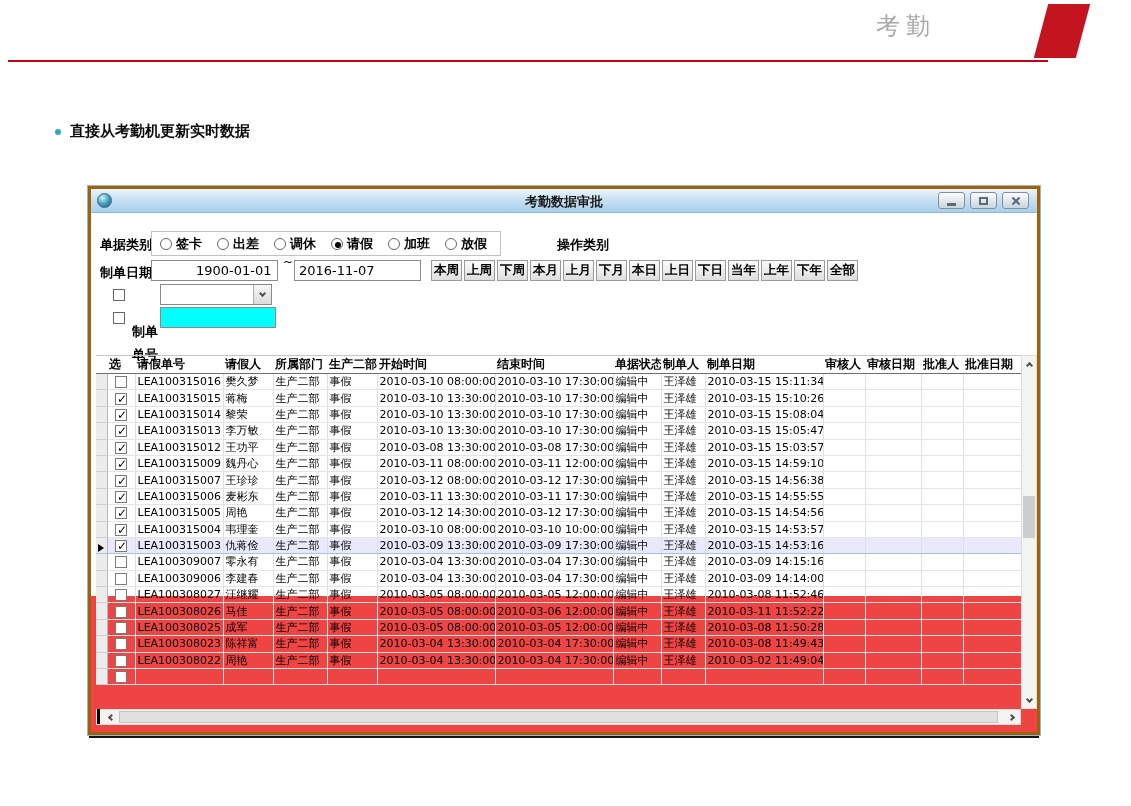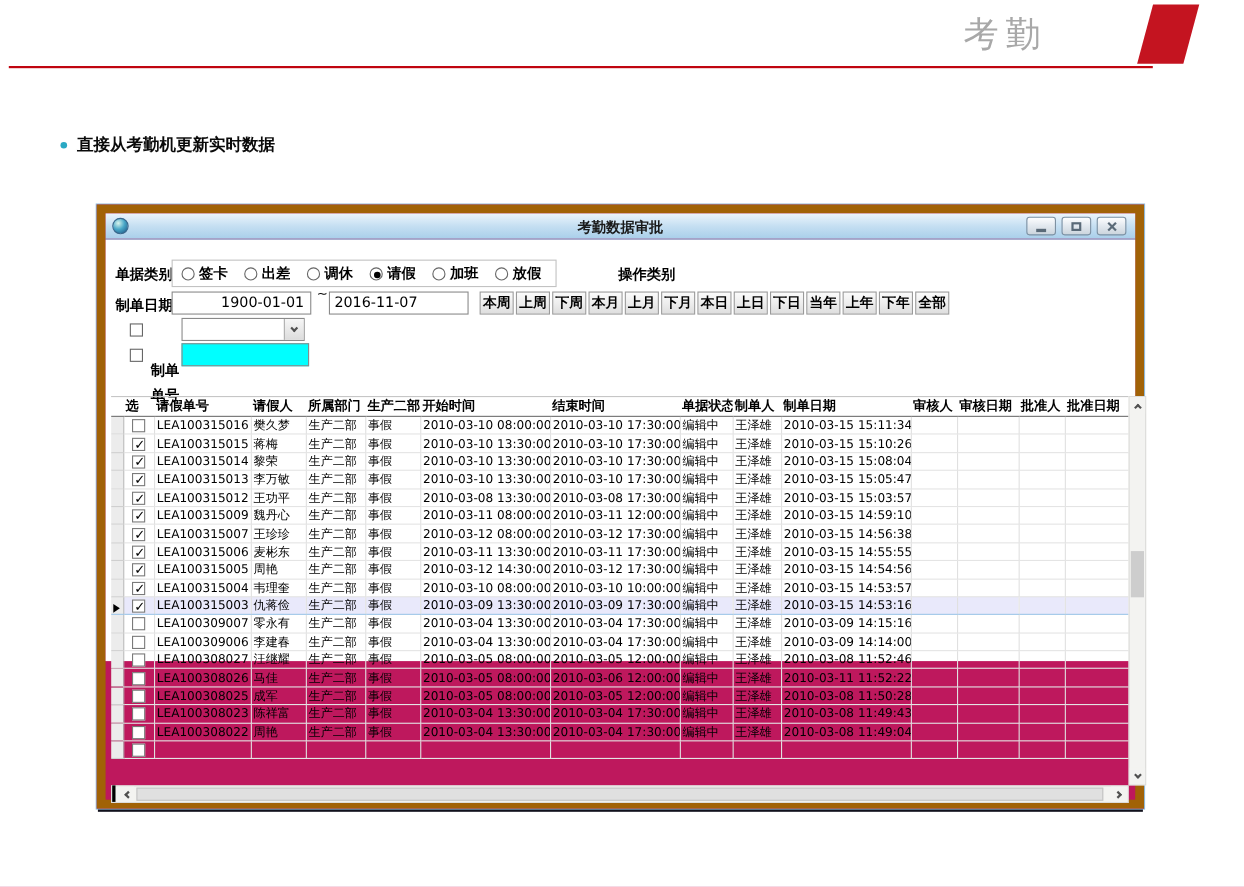--- a/index.html
+++ b/index.html
@@ -2,32 +2,32 @@
 <html><head>
 <meta charset="utf-8">
 <style>
   * { box-sizing: border-box; margin: 0; padding: 0; }
   html,body { width:1131px; height:806px; background:#fff; overflow:hidden;
     font-family:"DejaVu Sans","Liberation Sans",sans-serif; }
   .page { position:relative; width:1131px; height:806px; }
 
   
   .hdr-title { position:absolute; left:876px; top:10px; font-family:"DejaVu Serif","Liberation Serif",serif;
-    font-size:32px; color:#a8a8a8; letter-spacing:6px; }
+    font-size:24px; color:#a8a8a8; letter-spacing:6px; }
   .hdr-shape { position:absolute; left:1041px; top:4px; width:42px; height:54px;
     background:#c41420; transform:skewX(-15deg); }
   .hdr-line { position:absolute; left:8px; top:60px; width:1040px; height:2px; background:#c00510; }
 
   .bullet-row { position:absolute; left:55px; top:122px; display:flex; align-items:center; }
   .bullet { width:6px; height:6px; border-radius:50%; background:#2aa9c4; margin-right:9px; }
   .bullet-text { font-size:15px; font-weight:bold; color:#0a0a0a; }
 
   
   .window { position:absolute; left:88px; top:186px; width:952px; height:549px;
-    border:8px solid #a16207; background:#be185d;
+    border:3px solid #a16207; background:#ef4444;
     box-shadow:0 0 0 1px #8fb8d8, 0 4px 0 -1px #11111c; }
   .titlebar { position:relative; height:24px;
     background:linear-gradient(#ecf5fc,#c5dff2 50%,#a9cfea); border-bottom:1px solid #8cb8da; }
   .globe { position:absolute; left:6px; top:4px; width:15px; height:15px; border-radius:50%;
     background:radial-gradient(circle at 35% 30%, #d8f4ec, #4aa8c8 45%, #174e7e);
     border:1px solid #39678c; }
   .wtitle { position:absolute; left:0; right:0; top:4px; text-align:center;
     font-size:13px; font-weight:bold; color:#1a1a1a; }
   .winbtns { position:absolute; right:8px; top:3px; display:flex; gap:5px; }
   .wbtn { width:27px; height:17px; border:1px solid #7e91a2; border-radius:3px;
@@ -584,21 +584,21 @@
                     <div class="tcb"></div>
                   </td>
                   <td>LEA100308022</td>
                   <td>周艳</td>
                   <td>生产二部</td>
                   <td>事假</td>
                   <td>2010-03-04 13:30:00</td>
                   <td>2010-03-04 17:30:00</td>
                   <td>编辑中</td>
                   <td>王泽雄</td>
-                  <td>2010-03-08 11:49:04</td>
+                  <td>2010-03-02 11:49:04</td>
                   <td></td>
                   <td></td>
                   <td></td>
                   <td></td>
                 </tr>
                 <tr>
                   <td class="c-marker"></td>
                   <td class="c-cb">
                     <div class="tcb"></div>
                   </td>

